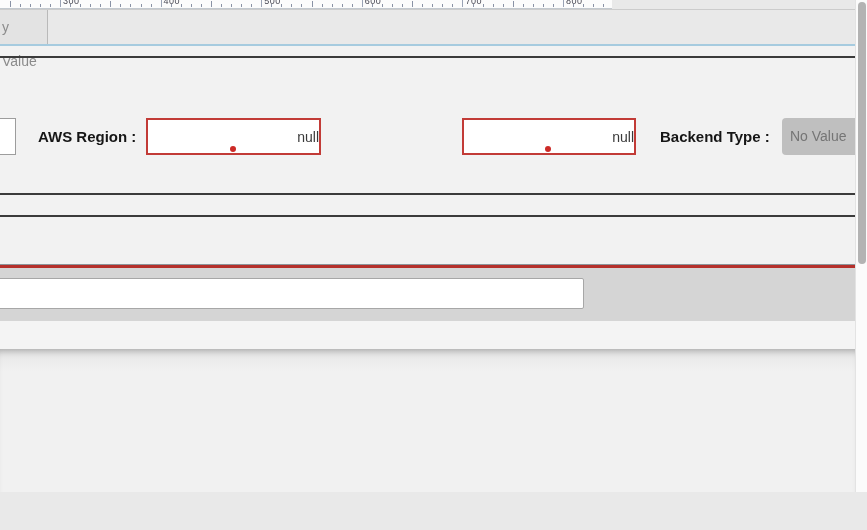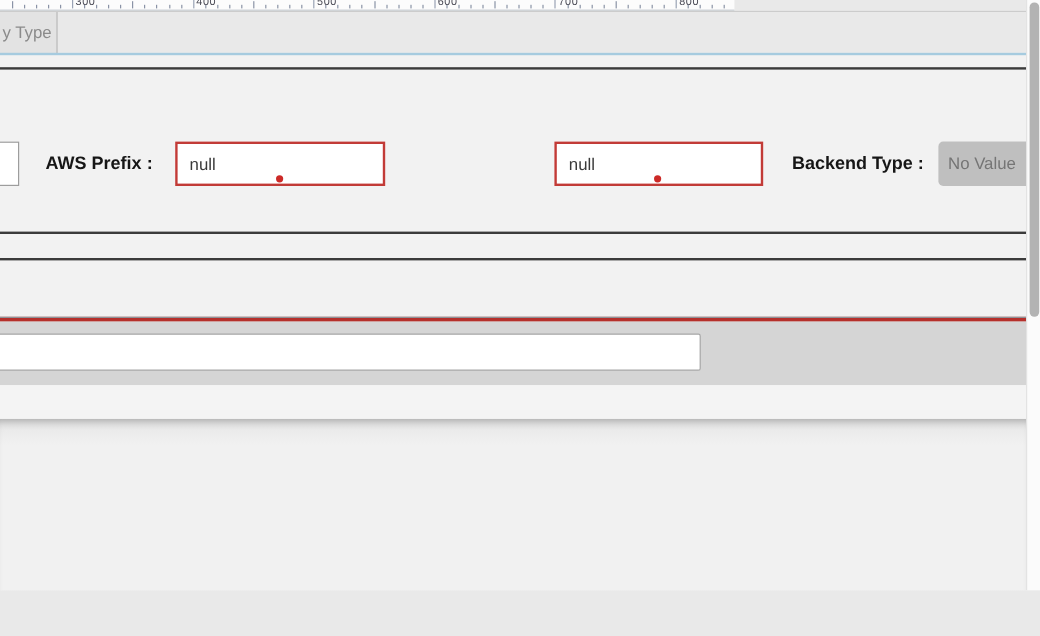--- a/index.html
+++ b/index.html
@@ -81,20 +81,21 @@
   .lbl-backend { left: 660px; }
 
   .text-input {
     position: absolute; top: 118px; height: 37px;
     background: #ffffff;
     border: 2px solid #c23b37;
     font-family: "Liberation Sans", sans-serif;
     font-size: 14px; color: #3a3a3a;
     padding-left: 10px;
     outline: none;
+    text-align: right;
   }
   .inp-prefix { left: 146px; width: 175px; }
   .inp-region { left: 462px; width: 174px; }
 
   .edge-input {
     position: absolute; left: -12px; top: 118px; width: 28px; height: 37px;
     background: #ffffff; border: 1px solid #9d9d9d;
   }
 
   .error-dot {
@@ -219,29 +220,29 @@
       <div class="tick minor" style="left: 552.9px;"></div>
       <div class="tick major" style="left: 563px;"></div>
       <span class="ruler-label" style="left: 566px;">800</span>
       <div class="tick minor" style="left: 573.1px;"></div>
       <div class="tick minor" style="left: 583.1px;"></div>
       <div class="tick minor" style="left: 593.2px;"></div>
       <div class="tick minor" style="left: 603.2px;"></div>
     </div>
 
   <div class="tabbar">
-    <div class="tab inactive">y Type</div>
+    <div class="tab inactive">y Value</div>
   </div>
   <div class="blue-line"></div>
 
   <div class="dark-line l1"></div>
 
   <div class="edge-input"></div>
 
-  <div class="field-label lbl-prefix">AWS Prefix :</div>
+  <div class="field-label lbl-prefix">AWS Region :</div>
   <input class="text-input inp-prefix" type="text" value="null" style="">
   <div class="error-dot dot-prefix"></div>
 
   <input class="text-input inp-region" type="text" value="null" style="">
   <div class="error-dot dot-region"></div>
 
   <div class="field-label lbl-backend">Backend Type :</div>
   <div class="no-value-box">No Value</div>
 
   <div class="dark-line l2"></div>

